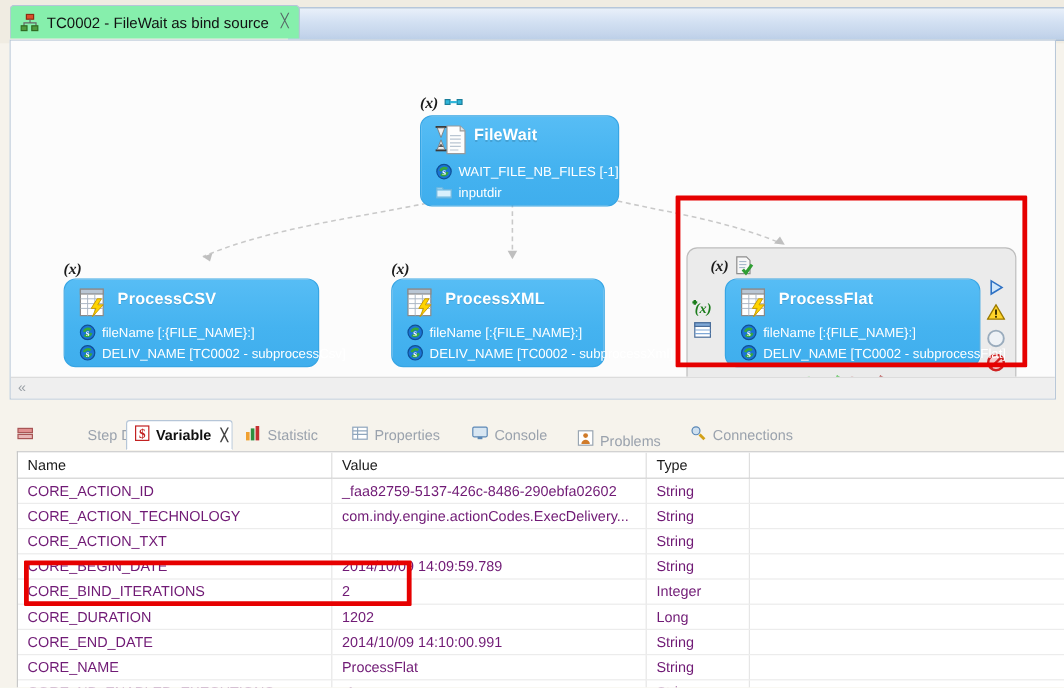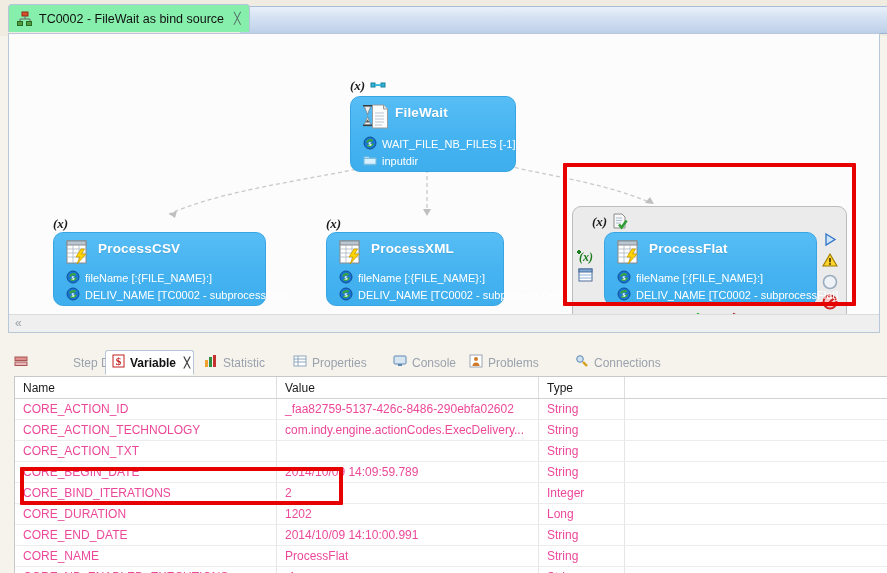--- a/index.html
+++ b/index.html
@@ -160,21 +160,21 @@
     border-right: 1px solid #dedede;
     border-bottom: 1px solid #d2d2d2;
     color: #1a1a1a;
   }
   table.vartable td {
     height: 20px;
     font-size: 12px;
     padding: 0 0 0 8px;
     border-right: 1px solid #e6e6e6;
     border-bottom: 1px solid #ececec;
-    color: #ec4899;
+    color: #701a75;
     white-space: nowrap; overflow: hidden; text-overflow: ellipsis;
   }
   .col-name { width: 253px; margin-top: 8px; }
   .col-value { width: 253px; }
   .col-type { width: 77px; }
   .col-rest { width: 290px; }
 
   .left-gutter {
     position: absolute; left: 0; top: 376px; width: 14px; height: 197px;
     background: #f6f3ec;
@@ -496,21 +496,21 @@
     <div class="view-tab" style="left:379px; width:84px;">
       <span>
         <svg width="14" height="14" viewBox="0 0 14 14">
           <rect x="1" y="2" width="12" height="8" rx="1" fill="#d8e6f2" stroke="#5b87b5"></rect>
           <rect x="5" y="10" width="4" height="2" fill="#5b87b5"></rect>
         </svg>
       </span>
       <span>Console</span>
     </div>
 
-    <div class="view-tab" style="left:455px; width:90px;">
+    <div class="view-tab" style="left:467px; width:90px;align-items:flex-end;">
       <span>
         <svg width="14" height="14" viewBox="0 0 14 14">
           <rect x="1" y="1" width="12" height="12" fill="#ffffff" stroke="#9aa6b2"></rect>
           <circle cx="7" cy="5" r="2" fill="#d07b2a"></circle>
           <path d="M3.5 12 a3.5 3.5 0 0 1 7 0 z" fill="#d07b2a"></path>
         </svg>
       </span>
       <span>Problems</span>
     </div>
 

